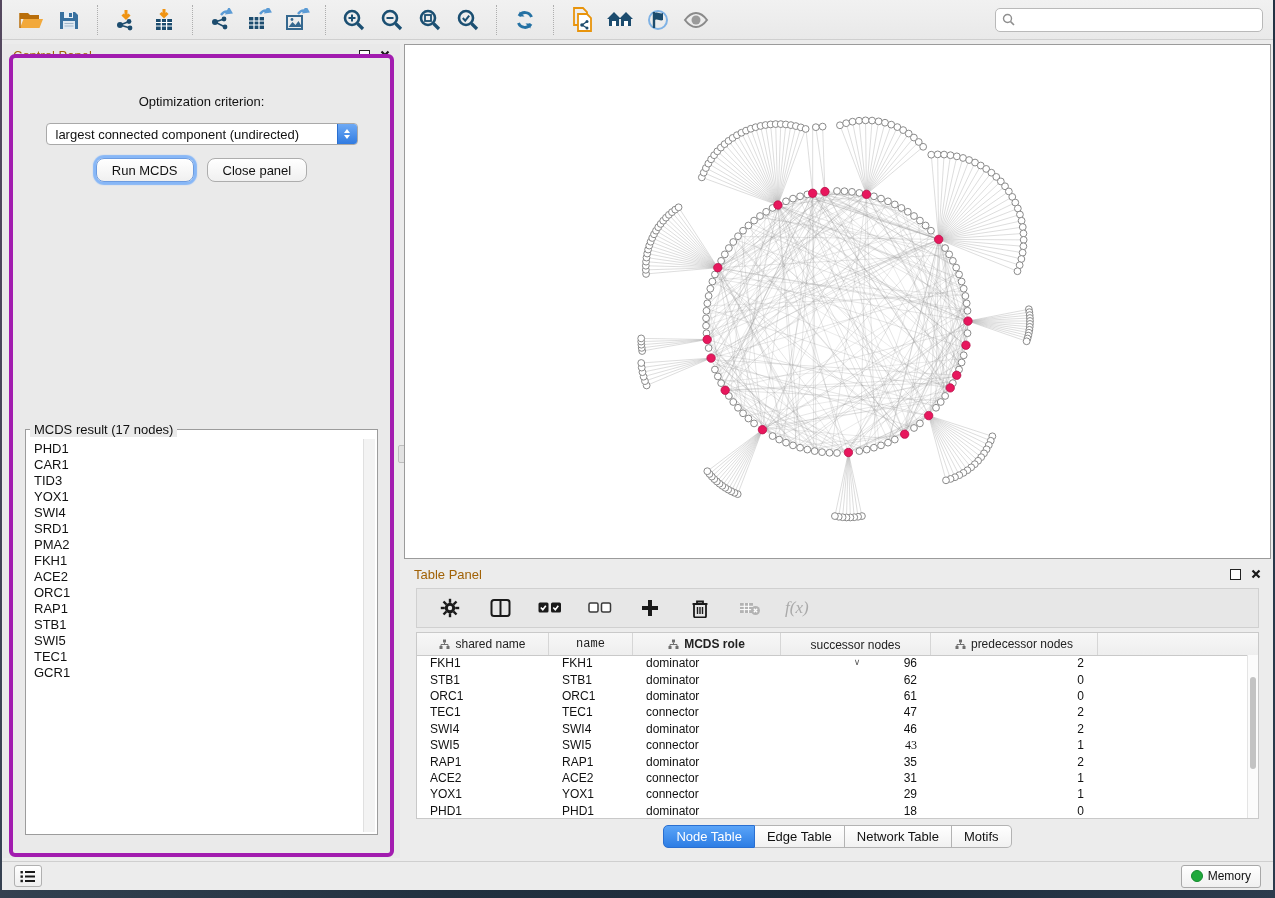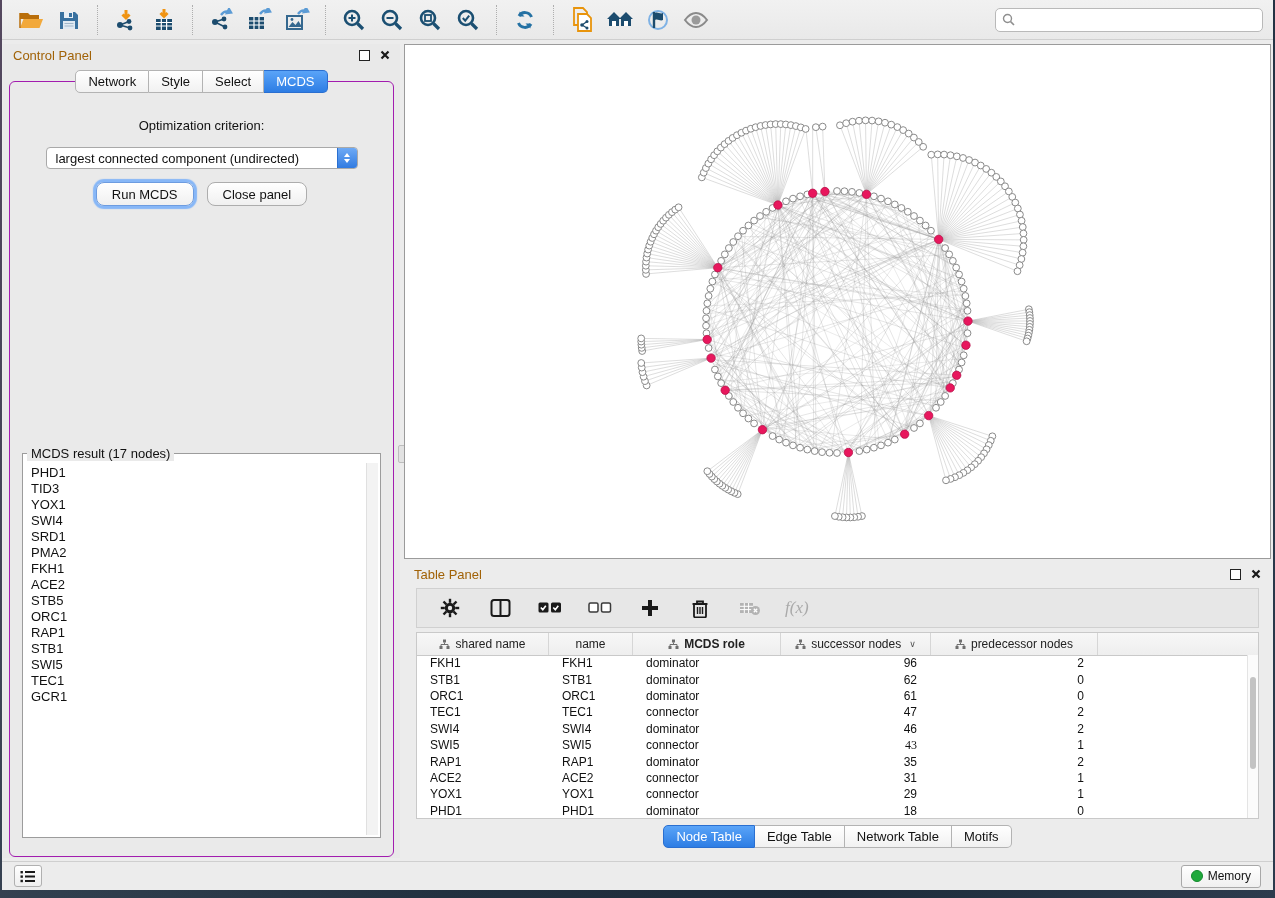--- a/index.html
+++ b/index.html
@@ -24,21 +24,21 @@
   .control-panel{position:absolute;left:1px;top:3px;width:397px;bottom:2px;background:#e9e9e9;display:flex;flex-direction:column;}
   .panel-header{height:22px;display:flex;align-items:center;padding:0 10px;}
   .panel-title{font-size:13px;color:#a16207;}
   .panel-header .win-icons{margin-left:auto;display:flex;align-items:center;gap:10px;}
   .float-box{width:9px;height:9px;border:1.6px solid #222;background:#fff;}
   .cp-tabs{display:flex;justify-content:center;margin-top:4px;position:relative;z-index:2;}
   .seg{border:1px solid #b3b3b3;border-left:none;background:linear-gradient(#ffffff,#f1f1f1);padding:3px 12px;font-size:13px;color:#111;cursor:default;}
   .seg:first-child{border-left:1px solid #b3b3b3;border-radius:5px 0 0 5px;}
   .seg:last-child{border-radius:0 5px 5px 0;}
   .seg.active{background:linear-gradient(#5aa4f8,#2d7de4);border-color:#2a6fd0;color:#fff;}
-  .cp-body{flex:1;margin:-12px 6px 1px;border:1px solid #a21caf;border-radius:6px;background:#eaeaea;display:flex;flex-direction:column;padding-top:12px;}
+  .cp-body{flex:1;margin:-12px 6px 1px;border:4px solid #a21caf;border-radius:6px;background:#eaeaea;display:flex;flex-direction:column;padding-top:12px;}
   .cp-controls{height:352px;display:flex;flex-direction:column;align-items:center;}
   .opt-label{font-size:13px;color:#111;margin-top:24px;}
   .dropdown{margin-top:14px;width:312px;height:22px;background:#fff;border:1px solid #a9a9a9;border-radius:4px;display:flex;align-items:center;box-sizing:border-box;overflow:hidden;}
   .dropdown .dd-text{flex:1;font-size:13px;padding-left:9px;color:#111;white-space:nowrap;}
   .dd-stepper{width:19px;height:22px;background:linear-gradient(#71acf6,#2e79e0);border-left:1px solid #2a6fd0;display:flex;flex-direction:column;align-items:center;justify-content:center;gap:2px;}
   .tri-up{width:0;height:0;border-left:3.5px solid transparent;border-right:3.5px solid transparent;border-bottom:4.5px solid #fff;}
   .tri-dn{width:0;height:0;border-left:3.5px solid transparent;border-right:3.5px solid transparent;border-top:4.5px solid #fff;}
   .btn-row{display:flex;gap:13px;margin-top:13px;}
   .push-btn{height:22px;padding:0 15px;font-size:13px;color:#111;background:linear-gradient(#ffffff,#f0f0f0);border:1px solid #ad ad;border:1px solid #adadad;border-radius:8px;display:flex;align-items:center;cursor:default;}
   .push-btn.focused{box-shadow:0 0 1px 3px rgba(110,170,250,.8);border-color:#6d9ce0;}
@@ -271,53 +271,47 @@
         <span class="panel-title">Control Panel</span>
         <span class="win-icons">
           <span class="float-box"></span>
           <span>
               <svg width="10" height="10" viewBox="0 0 10 10">
                 <path d="M1.5 1.5l7 7M8.5 1.5l-7 7" stroke="#1a1a1a" stroke-width="2.2"></path>
               </svg>
             </span>
         </span>
       </div>
-      <div class="cp-tabs" id="cp-tabs">
-          <div class="seg">Network</div>
-          <div class="seg">Style</div>
-          <div class="seg">Select</div>
-          <div class="seg active">MCDS</div>
-        </div>
       <div class="cp-body">
         <div class="cp-controls">
           <div class="opt-label">Optimization criterion:</div>
           <div class="dropdown">
             <span class="dd-text">largest connected component (undirected)</span>
             <span class="dd-stepper">
                 <span class="tri-up"></span>
                 <span class="tri-dn"></span>
               </span>
           </div>
           <div class="btn-row">
             <div class="push-btn focused">Run MCDS</div>
             <div class="push-btn">Close panel</div>
           </div>
         </div>
         <fieldset class="result-box">
           <legend>MCDS result (17 nodes)</legend>
           <div class="mcds-list" id="mcds-list">
               <div>PHD1</div>
+              <div>CAR1</div>
               <div>TID3</div>
               <div>YOX1</div>
               <div>SWI4</div>
               <div>SRD1</div>
               <div>PMA2</div>
               <div>FKH1</div>
               <div>ACE2</div>
-              <div>STB5</div>
               <div>ORC1</div>
               <div>RAP1</div>
               <div>STB1</div>
               <div>SWI5</div>
               <div>TEC1</div>
               <div>GCR1</div>
             </div>
           <div class="list-scroll"></div>
         </fieldset>
       </div>
@@ -1104,35 +1098,35 @@
               <span>
                 <svg width="11" height="11" viewBox="0 0 11 11">
                   <rect x="4" y="0.5" width="3" height="3" fill="#6f6f6f"></rect>
                   <rect x="0.5" y="7" width="3" height="3" fill="#6f6f6f"></rect>
                   <rect x="7.5" y="7" width="3" height="3" fill="#6f6f6f"></rect>
                   <path d="M5.5 3.5V5.5M2 7V5.5h7V7" stroke="#6f6f6f" fill="none" stroke-width="1"></path>
                 </svg>
               </span>
               <span>shared name</span>
             </div>
-            <div class="th" style="width: 84px;">
+            <div class="th" style="width: 84px; font-family: Liberation Mono, monospace;">
               <span>name</span>
             </div>
             <div class="th" style="width: 148px; font-weight: bold;">
               <span>
                 <svg width="11" height="11" viewBox="0 0 11 11">
                   <rect x="4" y="0.5" width="3" height="3" fill="#6f6f6f"></rect>
                   <rect x="0.5" y="7" width="3" height="3" fill="#6f6f6f"></rect>
                   <rect x="7.5" y="7" width="3" height="3" fill="#6f6f6f"></rect>
                   <path d="M5.5 3.5V5.5M2 7V5.5h7V7" stroke="#6f6f6f" fill="none" stroke-width="1"></path>
                 </svg>
               </span>
               <span>MCDS role</span>
             </div>
-            <div class="th" style="width: 150px;">
+            <div class="th" style="width: 150px; flex-direction: column;">
               <span>
                 <svg width="11" height="11" viewBox="0 0 11 11">
                   <rect x="4" y="0.5" width="3" height="3" fill="#6f6f6f"></rect>
                   <rect x="0.5" y="7" width="3" height="3" fill="#6f6f6f"></rect>
                   <rect x="7.5" y="7" width="3" height="3" fill="#6f6f6f"></rect>
                   <path d="M5.5 3.5V5.5M2 7V5.5h7V7" stroke="#6f6f6f" fill="none" stroke-width="1"></path>
                 </svg>
               </span>
               <span>successor nodes</span>
               <span class="sort">∨</span>

